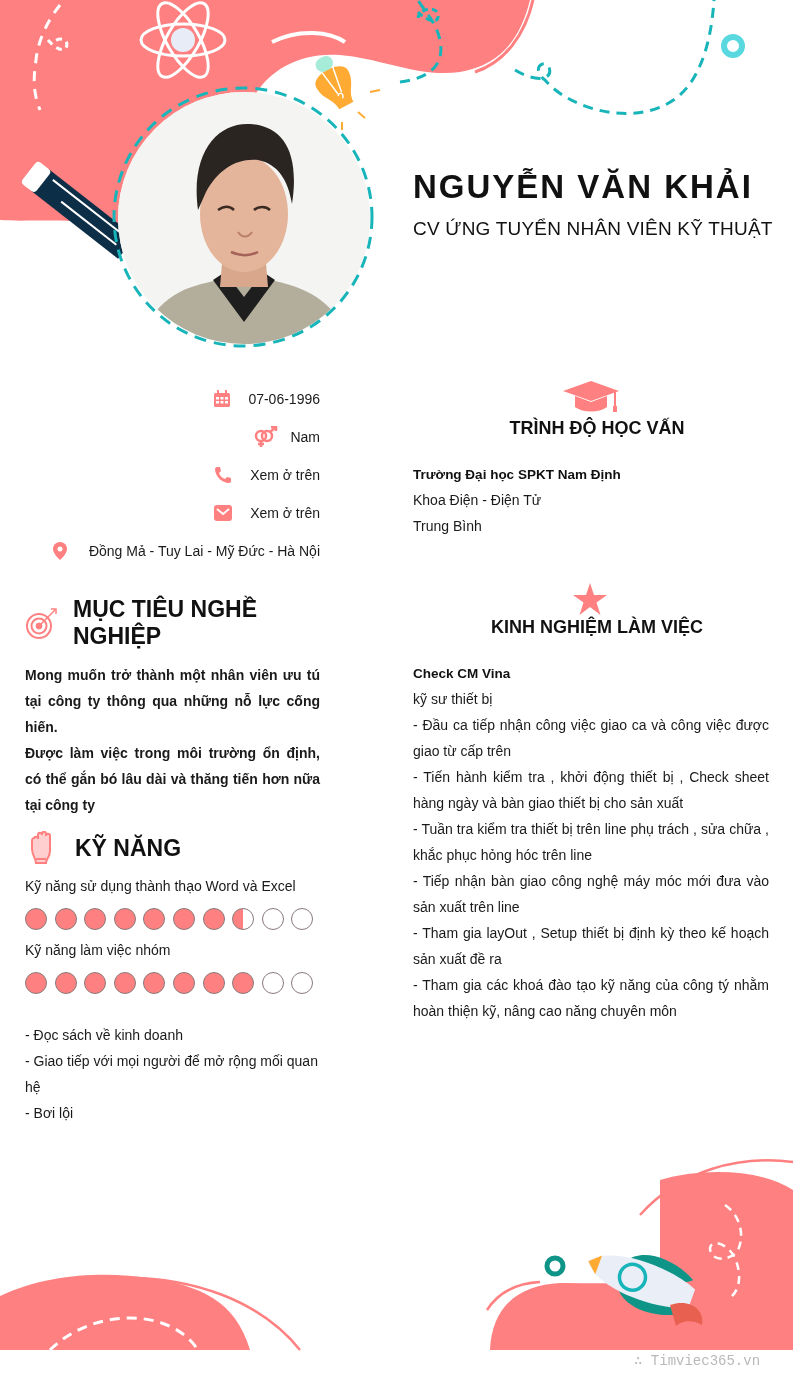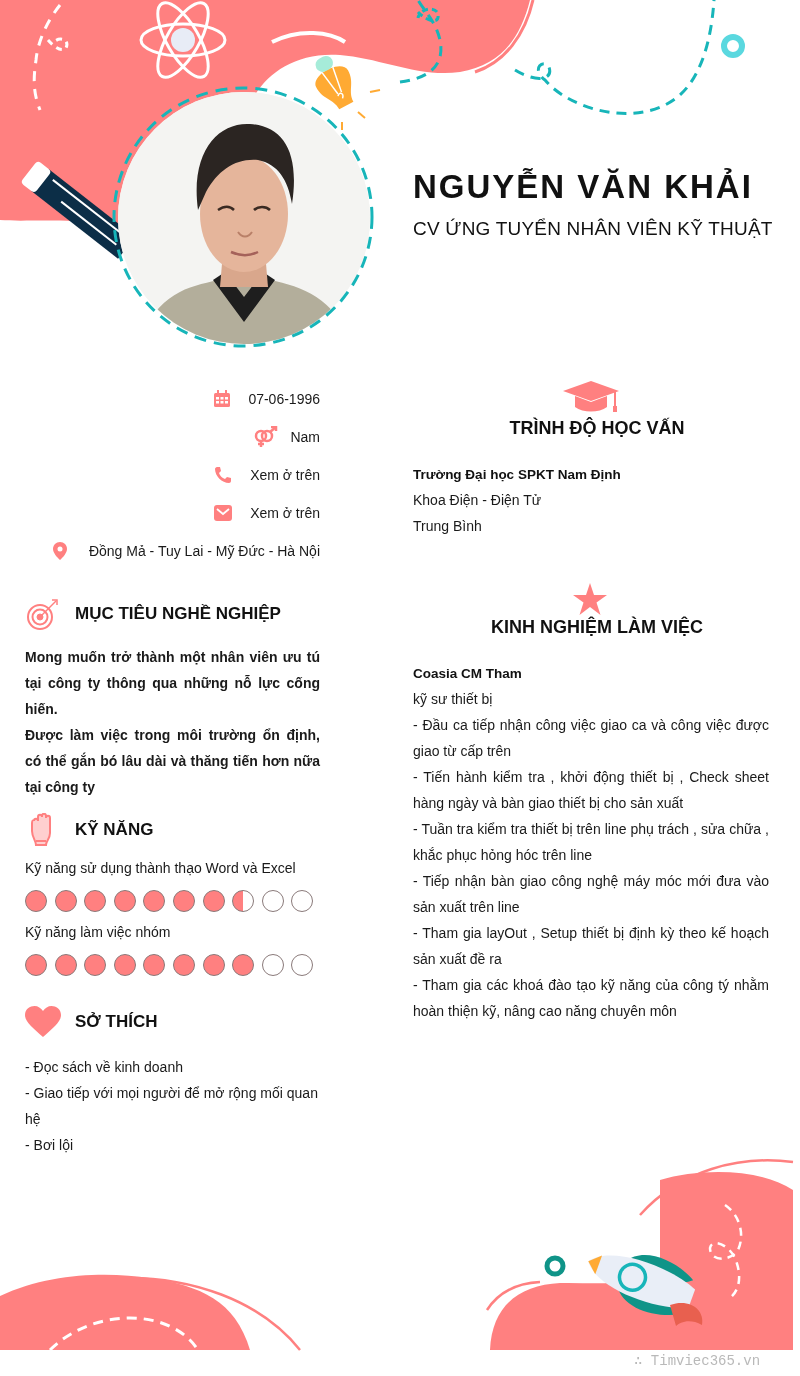--- a/index.html
+++ b/index.html
@@ -14,21 +14,21 @@
   .header-name { position: absolute; left: 413px; top: 168px; font-size: 33px; font-weight: 700; letter-spacing: 2px; color: #111; }
   .header-sub { position: absolute; left: 413px; top: 218px; font-size: 19px; color: #111; letter-spacing: 0.2px; }
 
   .left-col { position: absolute; left: 25px; top: 380px; width: 295px; }
   .contact-row { display: flex; align-items: center; height: 38px; justify-content: flex-end; }
   .contact-row .ic { width: 30px; height: 22px; display: flex; align-items: center; justify-content: flex-start; margin-left: 4px; }
   .contact-row .txt { font-size: 14px; color: #1a1a1a; margin-left: 6px; }
 
   .sec-head { display: flex; align-items: center; }
   .sec-head .sh-icon { width: 36px; height: 36px; display: flex; align-items: center; justify-content: center; }
-  .sec-head .sh-title { font-size: 17px; font-weight: 700; color: #111; margin-left: 14px; }
+  .sec-head .sh-title { font-size: 23px; font-weight: 700; color: #111; margin-left: 14px; }
 
   .para { font-size: 14px; line-height: 26px; color: #1a1a1a; text-align: justify; }
 
   .skill-label { font-size: 14px; color: #1a1a1a; margin-top: 12px; }
   .dots { display: flex; gap: 7.6px; margin-top: 14px; }
   .dot { width: 22px; height: 22px; border-radius: 50%; border: 1.5px solid #8a7a7a; background: #fff; position: relative; overflow: hidden; }
   .dot.full { background: #ff8080; }
   .dot.half { background: linear-gradient(to right, #ff8080 50%, #ffffff 50%); }
 
   .right-col { position: absolute; left: 413px; top: 378px; width: 356px; }
@@ -248,28 +248,20 @@
         <span class="dot full"></span>
         <span class="dot full"></span>
         <span class="dot full"></span>
         <span class="dot"></span>
         <span class="dot"></span>
       </div>
     </div>
   </div>
 
   <div style="margin-top:28px;">
-    <div class="sec-head">
-      <span class="sh-icon">
-        <svg width="36" height="32" viewBox="0 0 36 32">
-            <path d="M18,31 C8,22 0,16 0,9 C0,3 5,0 9.5,0 C13,0 16,2 18,5 C20,2 23,0 26.5,0 C31,0 36,3 36,9 C36,16 28,22 18,31 Z" fill="#ff8080"></path>
-          </svg>
-      </span>
-      <span class="sh-title">SỞ THÍCH</span>
-    </div>
     <div class="para" style="margin-top:14px; text-align:left;">
       <div>- Đọc sách về kinh doanh</div>
       <div>- Giao tiếp với mọi người để mở rộng mối quan hệ</div>
       <div>- Bơi lội</div>
     </div>
   </div>
 </div>
 
 <div class="right-col">
 
@@ -295,21 +287,21 @@
   <div style="margin-top:42px;">
     <div class="r-sec-head">
       <span style="width:36px;height:36px;display:flex;align-items:center;">
         <svg width="34" height="32" viewBox="0 0 34 32">
             <polygon points="17,0 21,12 34,12 23.5,19.5 27.5,32 17,24 6.5,32 10.5,19.5 0,12 13,12" fill="#ff8080"></polygon>
           </svg>
       </span>
       <span class="r-title" style="margin-left:12px;">KINH NGHIỆM LÀM VIỆC</span>
     </div>
     <div style="margin-top:24px;">
-      <div class="bold-line">Coasia CM Tham</div>
+      <div class="bold-line">Check CM Vina</div>
       <div class="r-line">kỹ sư thiết bị</div>
       <div class="r-line">- Đầu ca tiếp nhận công việc giao ca và công việc được giao từ cấp trên</div>
       <div class="r-line">- Tiến hành kiểm tra , khởi động thiết bị , Check sheet hàng ngày và bàn giao thiết bị cho sản xuất</div>
       <div class="r-line">- Tuần tra kiểm tra thiết bị trên line phụ trách , sửa chữa , khắc phục hỏng hóc trên line</div>
       <div class="r-line">- Tiếp nhận bàn giao công nghệ máy móc mới đưa vào sản xuất trên line</div>
       <div class="r-line">- Tham gia layOut , Setup thiết bị định kỳ theo kế hoạch sản xuất đề ra</div>
       <div class="r-line">- Tham gia các khoá đào tạo kỹ năng của công tý nhằm hoàn thiện kỹ, nâng cao năng chuyên môn</div>
     </div>
   </div>
 </div>

